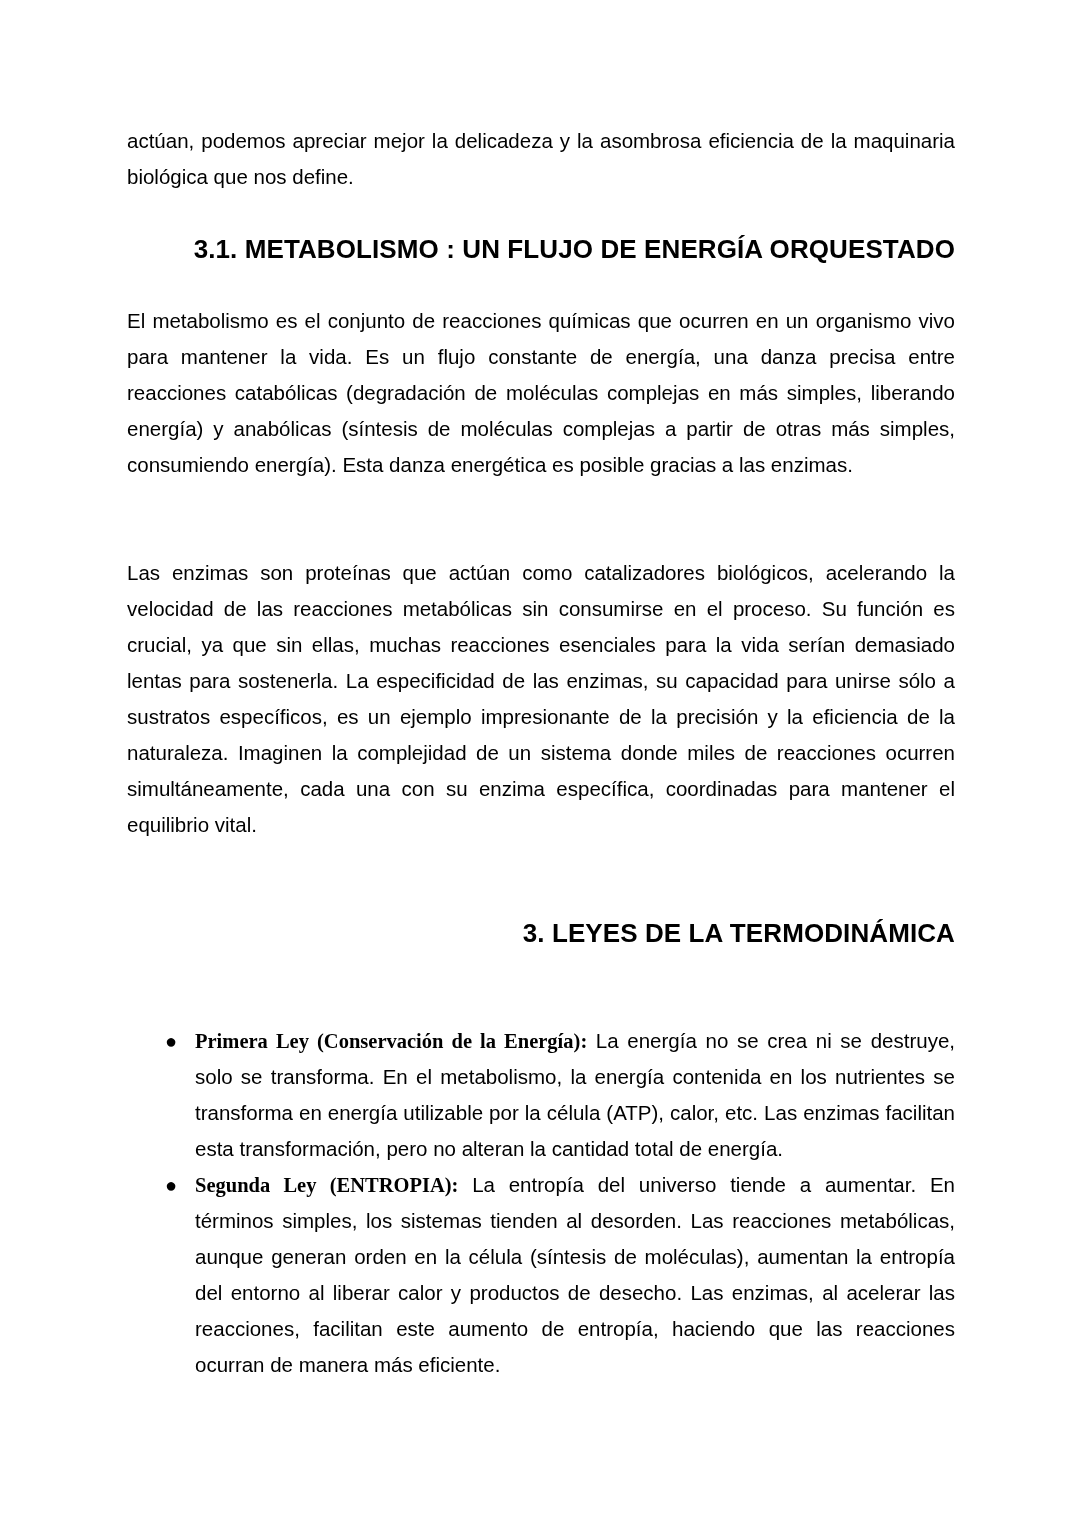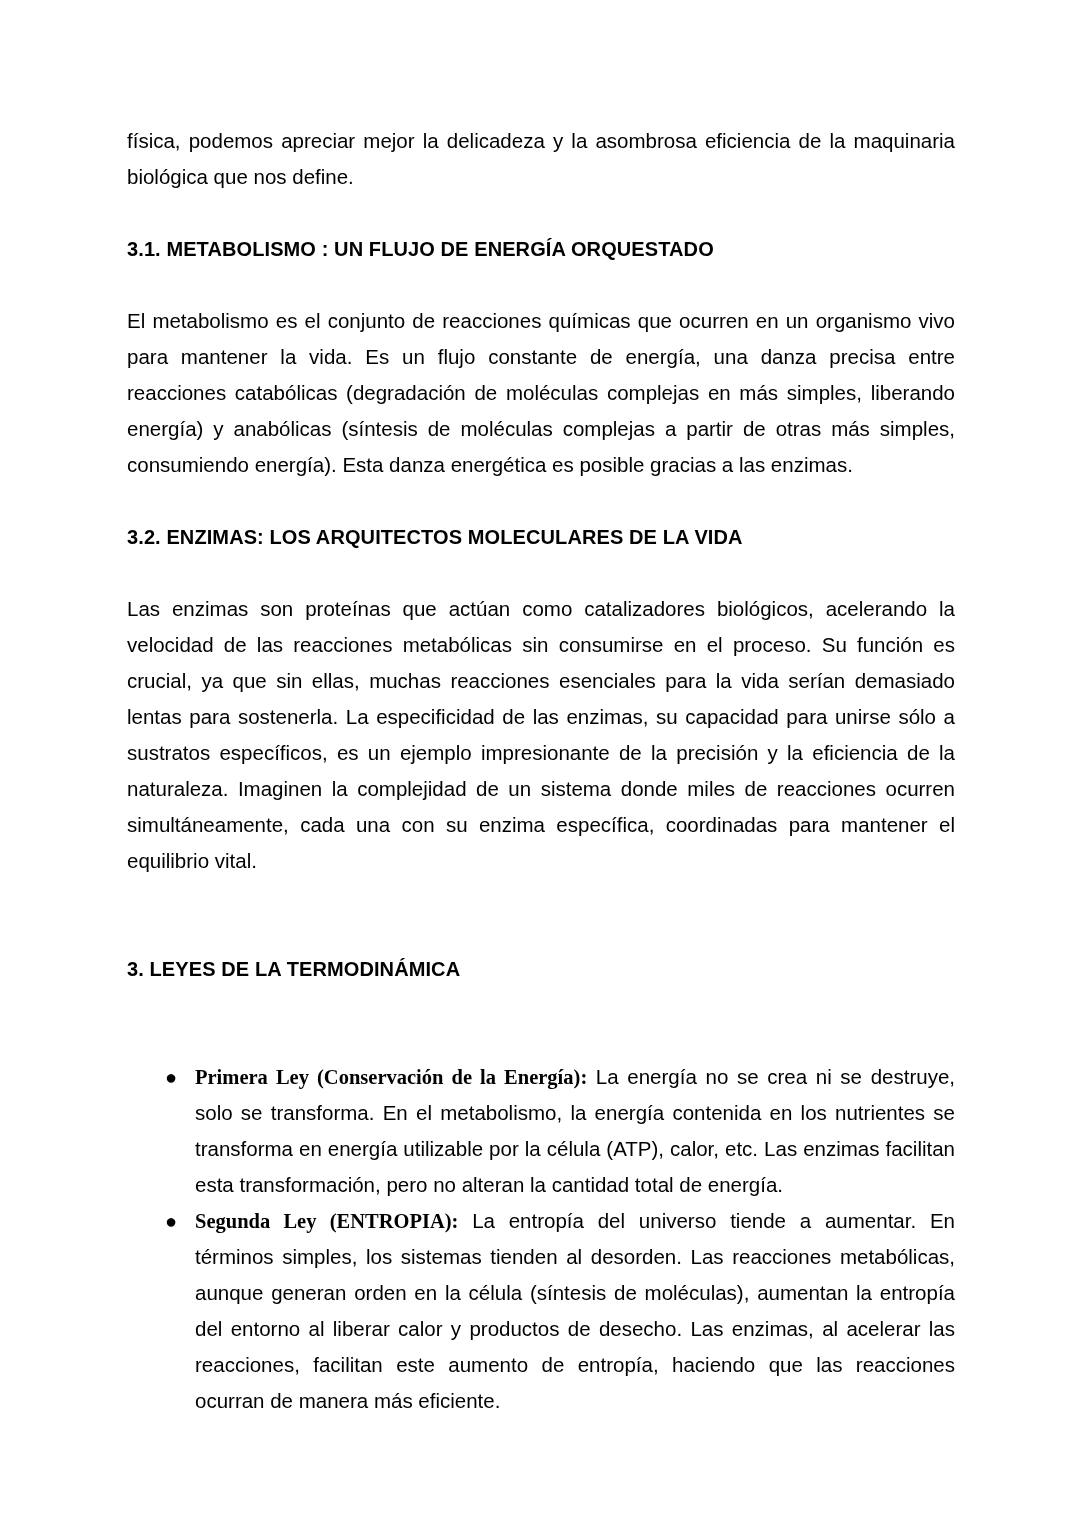--- a/index.html
+++ b/index.html
@@ -29,24 +29,24 @@
     text-justify: inter-word;
     -webkit-font-smoothing: antialiased;
   }
   p.body-par {
     margin: 0 0 0 0;
     text-align: justify;
     hyphens: none;
   }
   h2.section-heading {
     margin: 0;
-    font-size: 20px;
+    font-size: 26px;
     line-height: 36px;
     font-weight: bold;
-    text-align: left;
+    text-align: right;
     letter-spacing: 0.1px;
   }
   .gap-line {
     height: 36px;
   }
   .gap-line-big {
     height: 72px;
   }
   ul.law-list {
     list-style: none;
@@ -73,33 +73,32 @@
     font-weight: bold;
     font-family: Liberation Serif, serif;
   }
 </style>
 </head>
 <body>
 
 <div class="page">
   <div class="content">
 
-    <p class="body-par">física, podemos apreciar mejor la delicadeza y la asombrosa eficiencia de la maquinaria biológica que nos define.</p>
+    <p class="body-par">actúan, podemos apreciar mejor la delicadeza y la asombrosa eficiencia de la maquinaria biológica que nos define.</p>
 
     <div class="gap-line"></div>
 
     <h2 class="section-heading">3.1. METABOLISMO : UN FLUJO DE ENERGÍA ORQUESTADO</h2>
 
     <div class="gap-line"></div>
 
     <p class="body-par">El metabolismo es el conjunto de reacciones químicas que ocurren en un organismo vivo para mantener la vida. Es un flujo constante de energía, una danza precisa entre reacciones catabólicas (degradación de moléculas complejas en más simples, liberando energía) y anabólicas (síntesis de moléculas complejas a partir de otras más simples, consumiendo energía). Esta danza energética es posible gracias a las enzimas.</p>
 
     <div class="gap-line"></div>
 
-    <h2 class="section-heading">3.2. ENZIMAS: LOS ARQUITECTOS MOLECULARES DE LA VIDA</h2>
 
     <div class="gap-line"></div>
 
     <p class="body-par">Las enzimas son proteínas que actúan como catalizadores biológicos, acelerando la velocidad de las reacciones metabólicas sin consumirse en el proceso. Su función es crucial, ya que sin ellas, muchas reacciones esenciales para la vida serían demasiado lentas para sostenerla. La especificidad de las enzimas, su capacidad para unirse sólo a sustratos específicos, es un ejemplo impresionante de la precisión y la eficiencia de la naturaleza. Imaginen la complejidad de un sistema donde miles de reacciones ocurren simultáneamente, cada una con su enzima específica, coordinadas para mantener el equilibrio vital.</p>
 
     <div class="gap-line-big"></div>
 
     <h2 class="section-heading">3. LEYES DE LA TERMODINÁMICA</h2>
 
     <div class="gap-line"></div>

